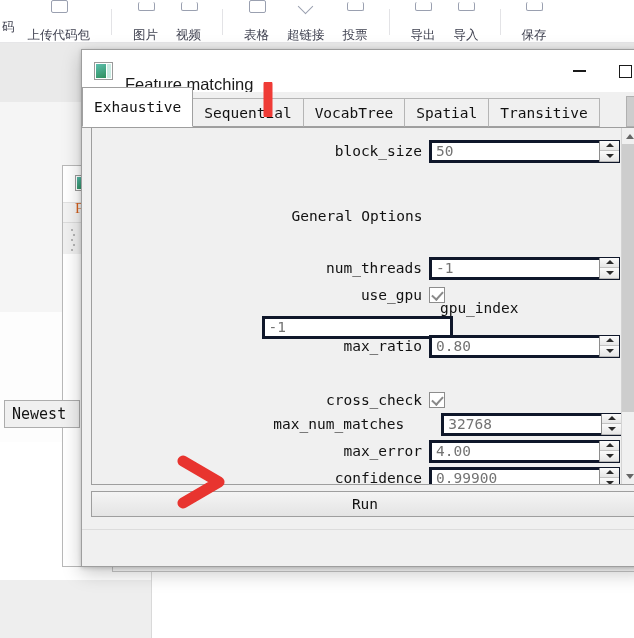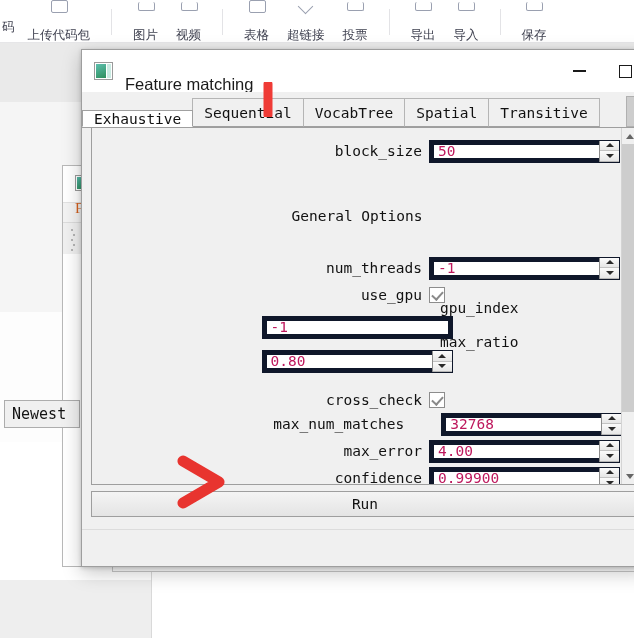--- a/index.html
+++ b/index.html
@@ -127,21 +127,21 @@
     border-bottom:1px solid #a0a0a0;box-sizing:border-box;
   }
   .tab{
     height:29px;display:flex;align-items:center;justify-content:center;
     padding:0 11px;box-sizing:border-box;
     font-family:"DejaVu Sans Mono", monospace;font-size:14.5px;color:#111;
     background:#f0f0f0;border:1px solid #b5b5b5;border-bottom:1px solid #a0a0a0;
     margin-right:-1px;cursor:default;white-space:nowrap;
   }
   .tab.sel{
-    height:17px;background:#ffffff;border-color:#a0a0a0;border-bottom:1px solid #ffffff;
+    height:40px;background:#ffffff;border-color:#a0a0a0;border-bottom:1px solid #ffffff;
     position:relative;z-index:3;
   }
   .tab-scroll{
     margin-left:auto;width:20px;height:29px;background:#cdcdcd;
     border:1px solid #b0b0b0;display:flex;align-items:center;justify-content:center;
     cursor:default;flex:none;
   }
 
   
   .panel{
@@ -154,22 +154,22 @@
     position:absolute;left:0;width:530px;height:24px;display:flex;align-items:center;
   }
   .lbl{
     width:337px;text-align:right;padding-right:7px;box-sizing:border-box;
     font-family:"DejaVu Sans Mono", monospace;font-size:14.5px;color:#111;
     white-space:nowrap;
   }
   .fieldwrap{position:relative;width:191px;height:23px;}
   .field{
     width:100%;height:100%;box-sizing:border-box;
-    background:#ffffff;border:5px solid #0f172a;
-    font-family:"DejaVu Sans Mono", monospace;font-size:14.5px;color:#be185d;
+    background:#ffffff;border:3px solid #0f172a;
+    font-family:"DejaVu Sans Mono", monospace;font-size:14.5px;color:#737373;
     padding:0 22px 1px 4px;display:flex;align-items:center;
     white-space:nowrap;overflow:hidden;
   }
   .field.nospin{padding-right:4px;}
   .spin{
     position:absolute;right:1px;top:1px;width:19px;height:21px;
     background:#f0f0f0;border-left:1px solid #8d8d8d;
     display:flex;flex-direction:column;
   }
   .spin .half{
@@ -403,21 +403,21 @@
         <div class="chk on"></div>
       </div>
 
       <div class="row" style="top:172px;flex-direction:column;">
         <div class="lbl">gpu_index</div>
         <div class="fieldwrap">
           <div class="field nospin">-1</div>
         </div>
       </div>
 
-      <div class="row" style="top:206px;flex-direction:column;">
+      <div class="row" style="top:206px;">
         <div class="lbl">max_ratio</div>
         <div class="fieldwrap">
           <div class="field">0.80</div>
           <div class="spin">
             <div class="half">
                 <div class="up"></div>
               </div>
             <div class="half">
                 <div class="dn"></div>
               </div>

